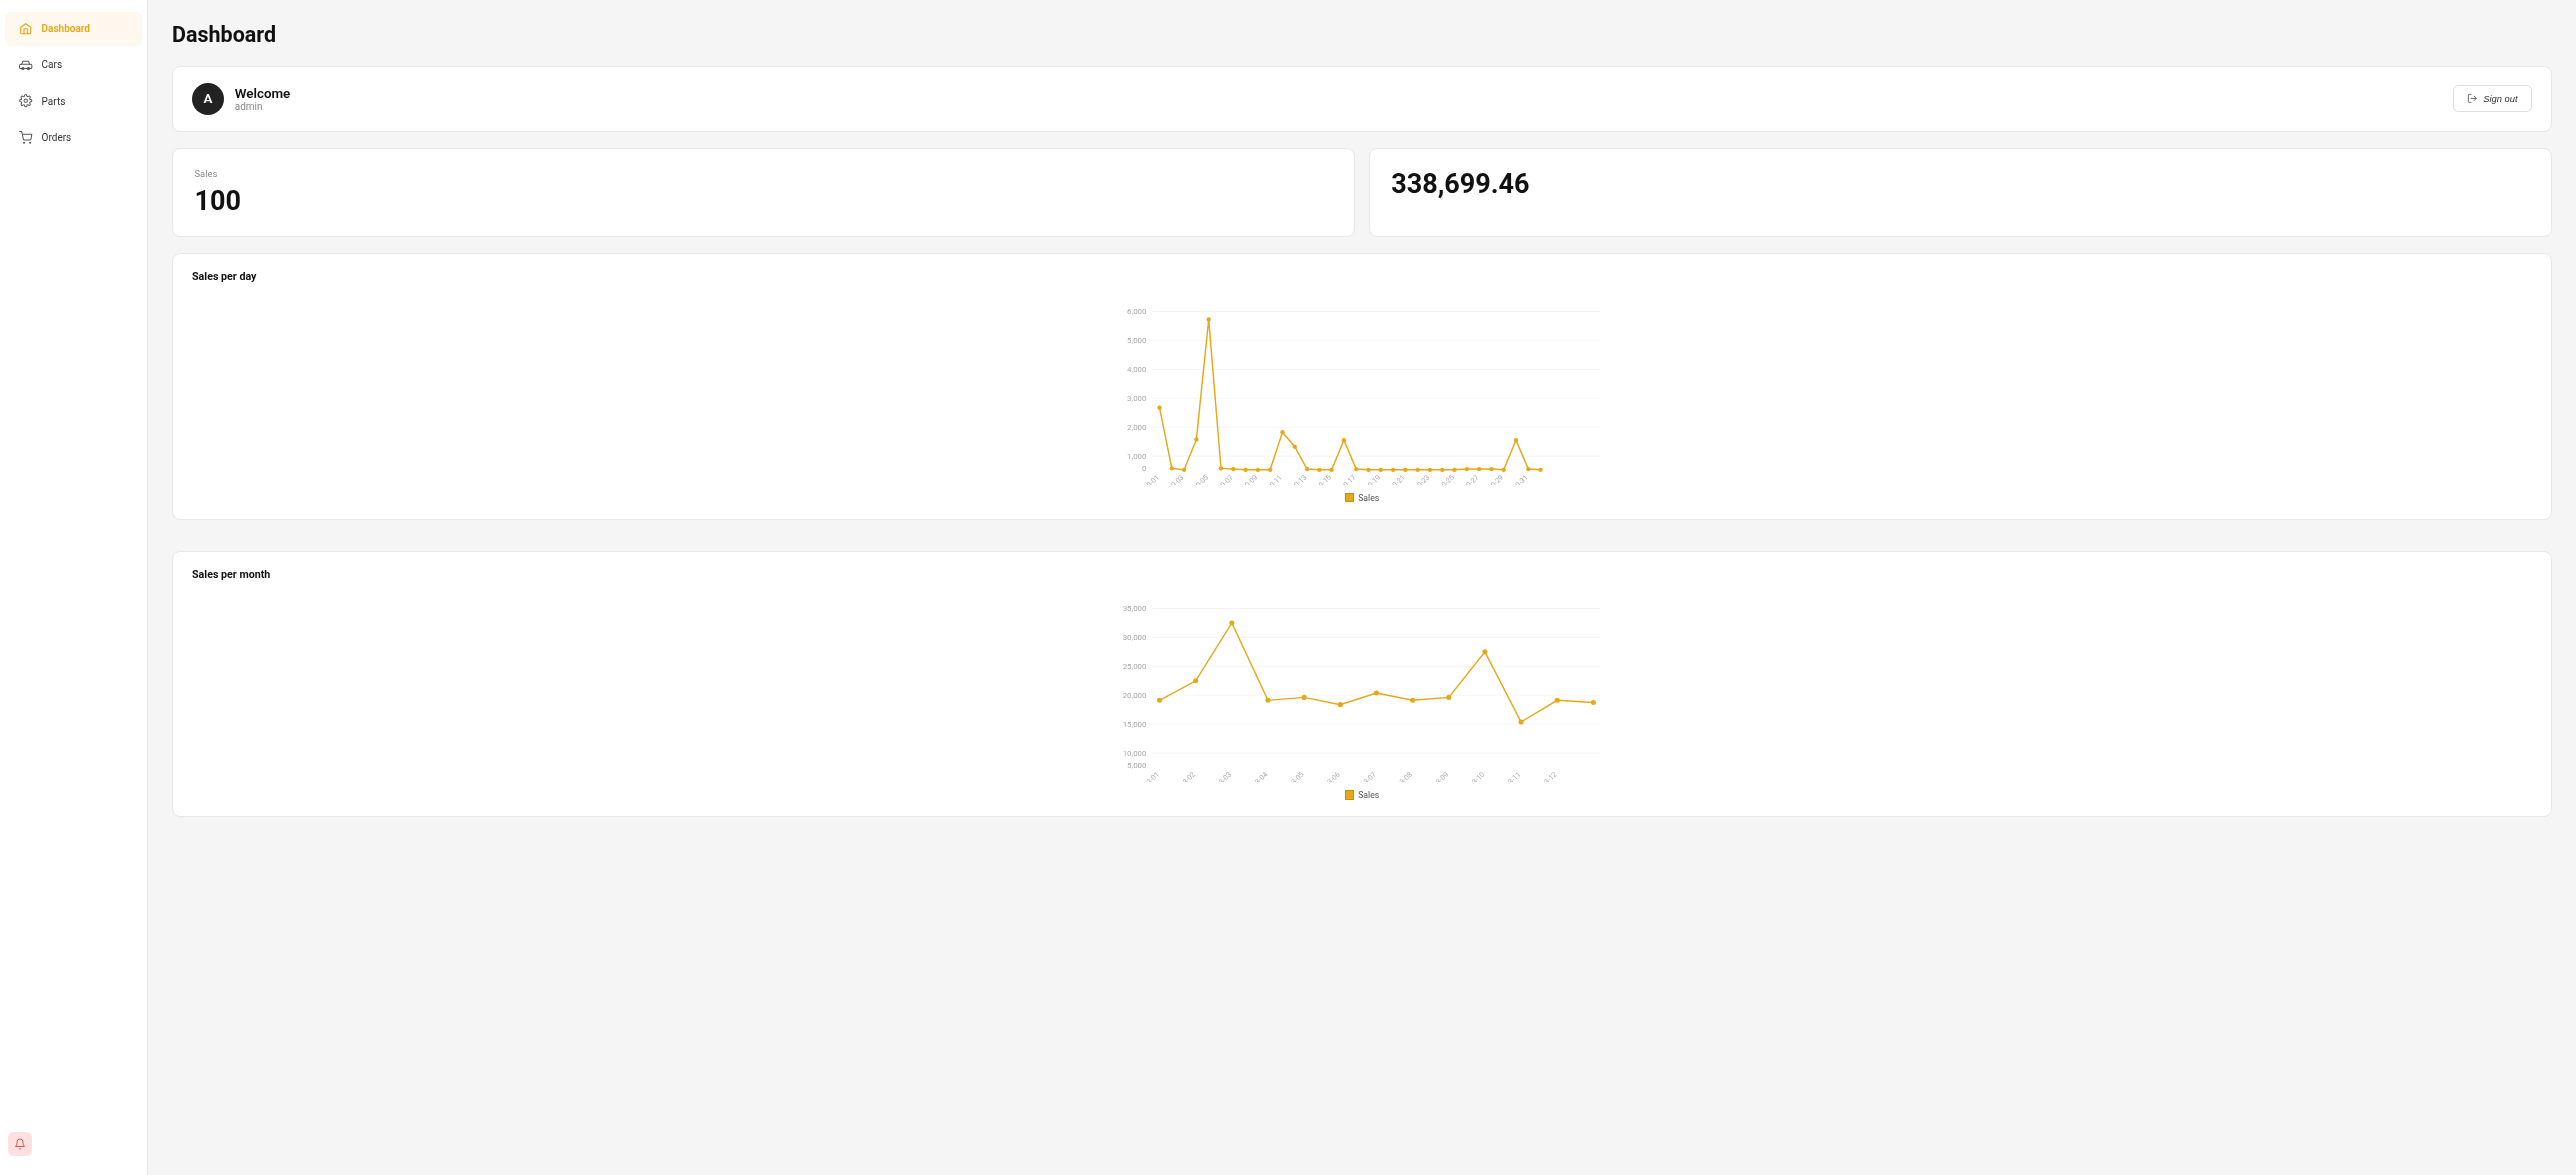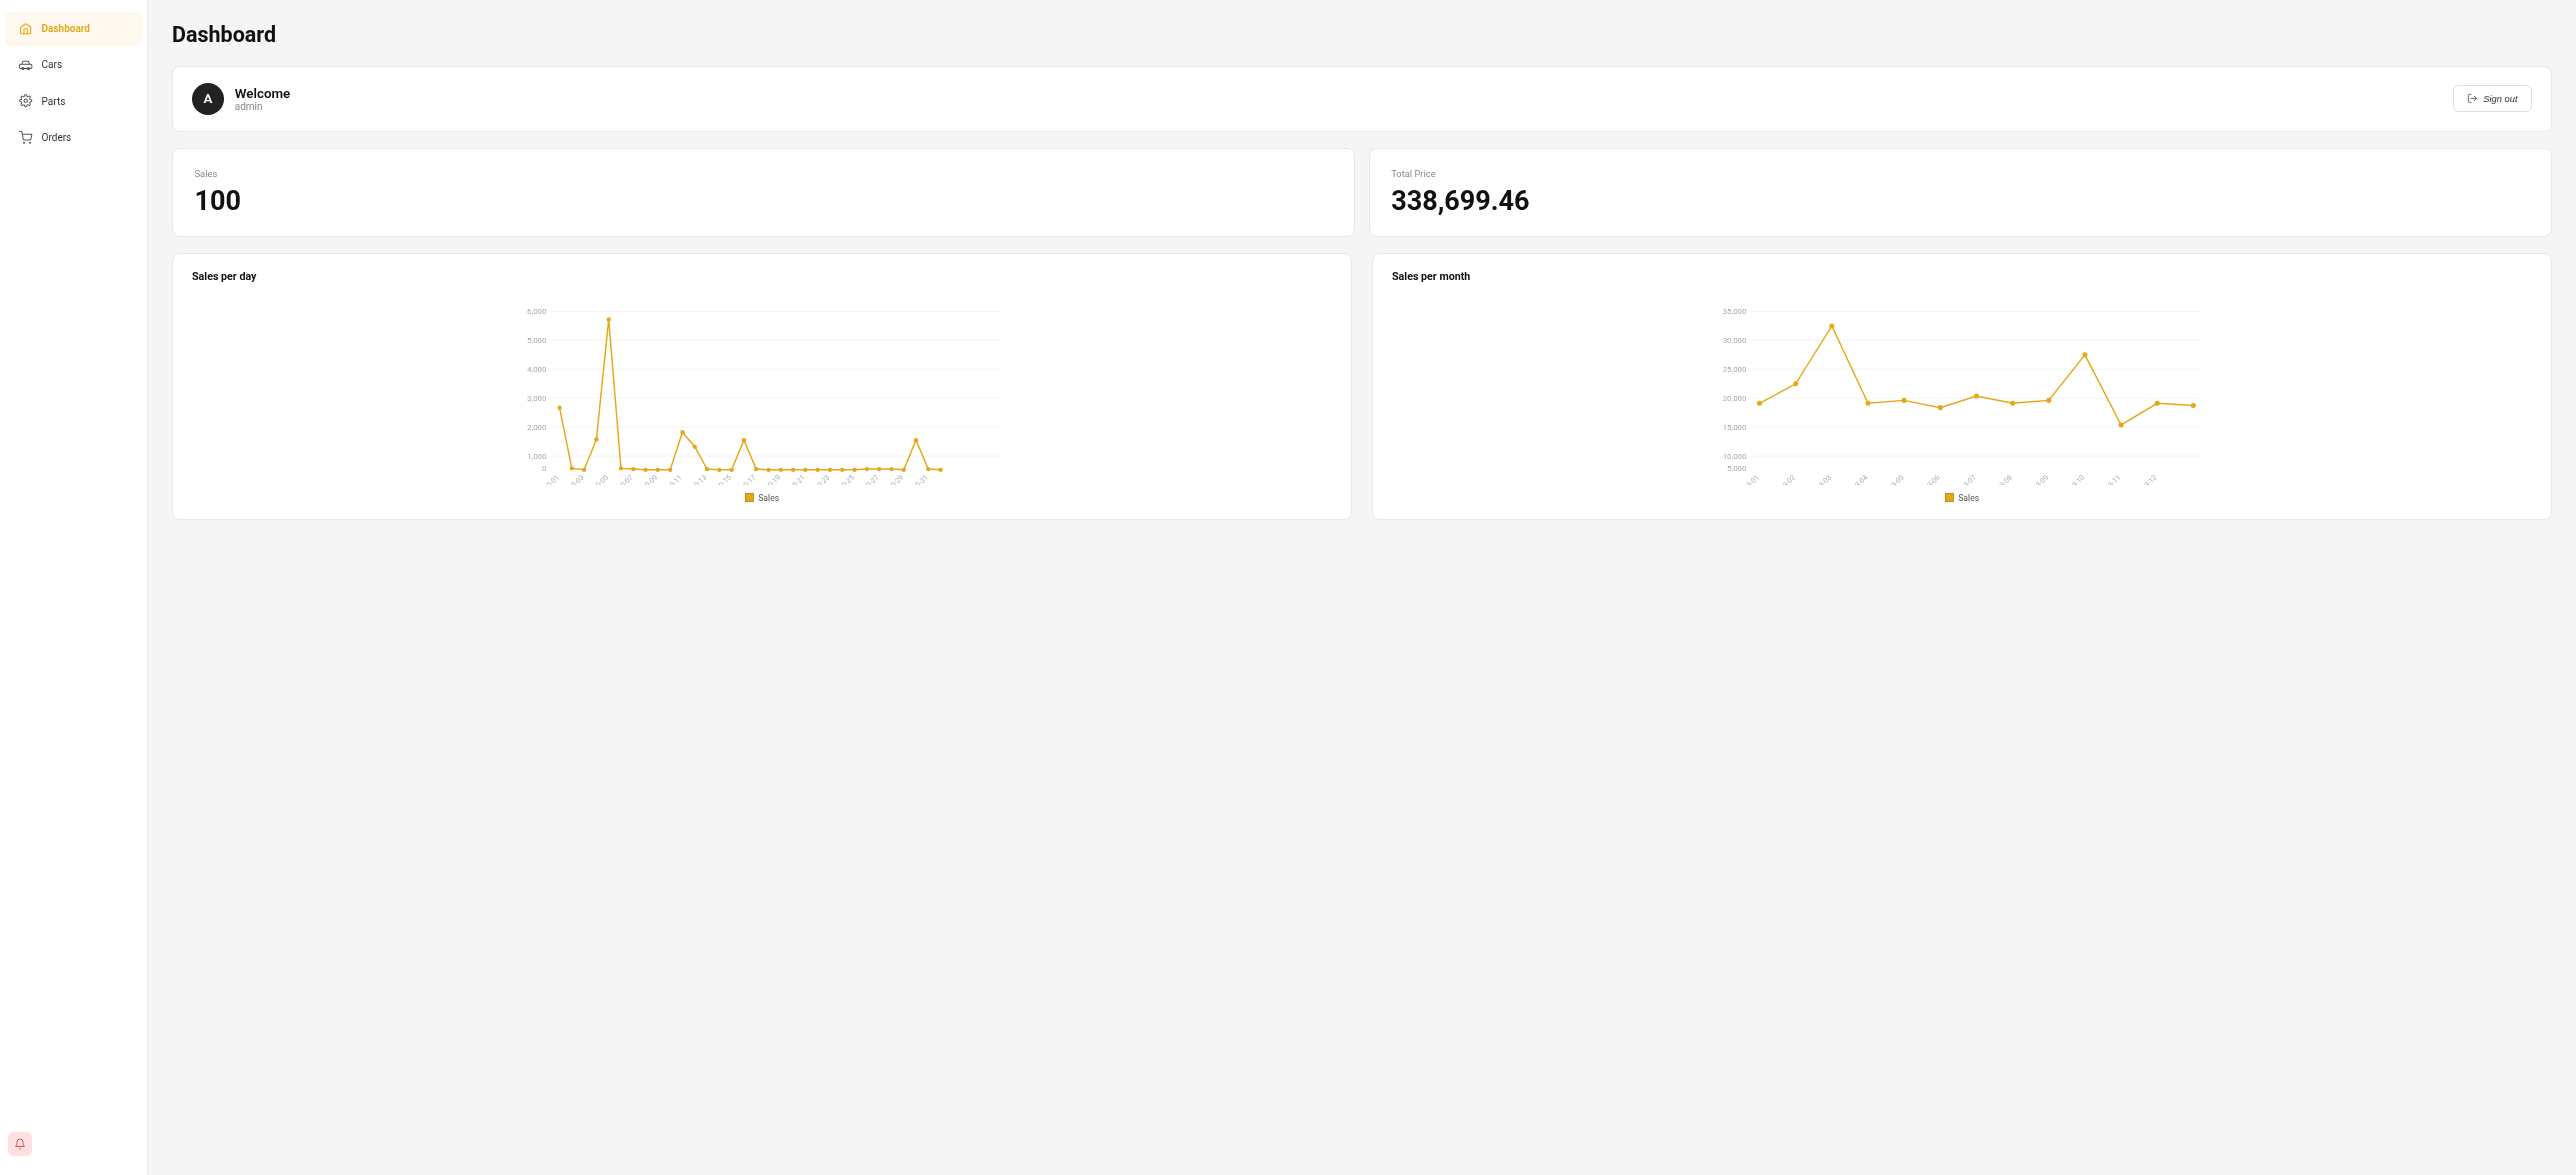--- a/index.html
+++ b/index.html
@@ -145,22 +145,22 @@
     }
     .stat-value {
       font-size: 27px;
       font-weight: 700;
       color: #111;
     }
 
     
     .charts-row {
       display: grid;
-      grid-template-columns: 1fr 1fr;
-      gap: 20px;
+      grid-template-columns: 1fr;
+      gap: 31px;
     }
     .chart-card {
       background: #fff;
       border: 0.7px solid #e8e8e8;
       border-radius: 8px;
       padding: 16px 19px;
     }
     .chart-title {
       font-size: 10.7px;
       font-weight: 700;
@@ -280,21 +280,20 @@
       <span>Sign out</span>
     </button>
   </div>
 
   <div class="stats-row">
     <div class="stat-card">
       <div class="stat-label">Sales</div>
       <div class="stat-value">100</div>
     </div>
     <div class="stat-card">
-      <div class="stat-label">Total Price</div>
       <div class="stat-value">338,699.46</div>
     </div>
   </div>
 
   <div class="charts-row">
 
     <div class="chart-card">
       <div class="chart-title">Sales per day</div>
       <div class="chart-container">
         <svg class="chart" id="daily-chart" viewBox="0 0 700 260">

